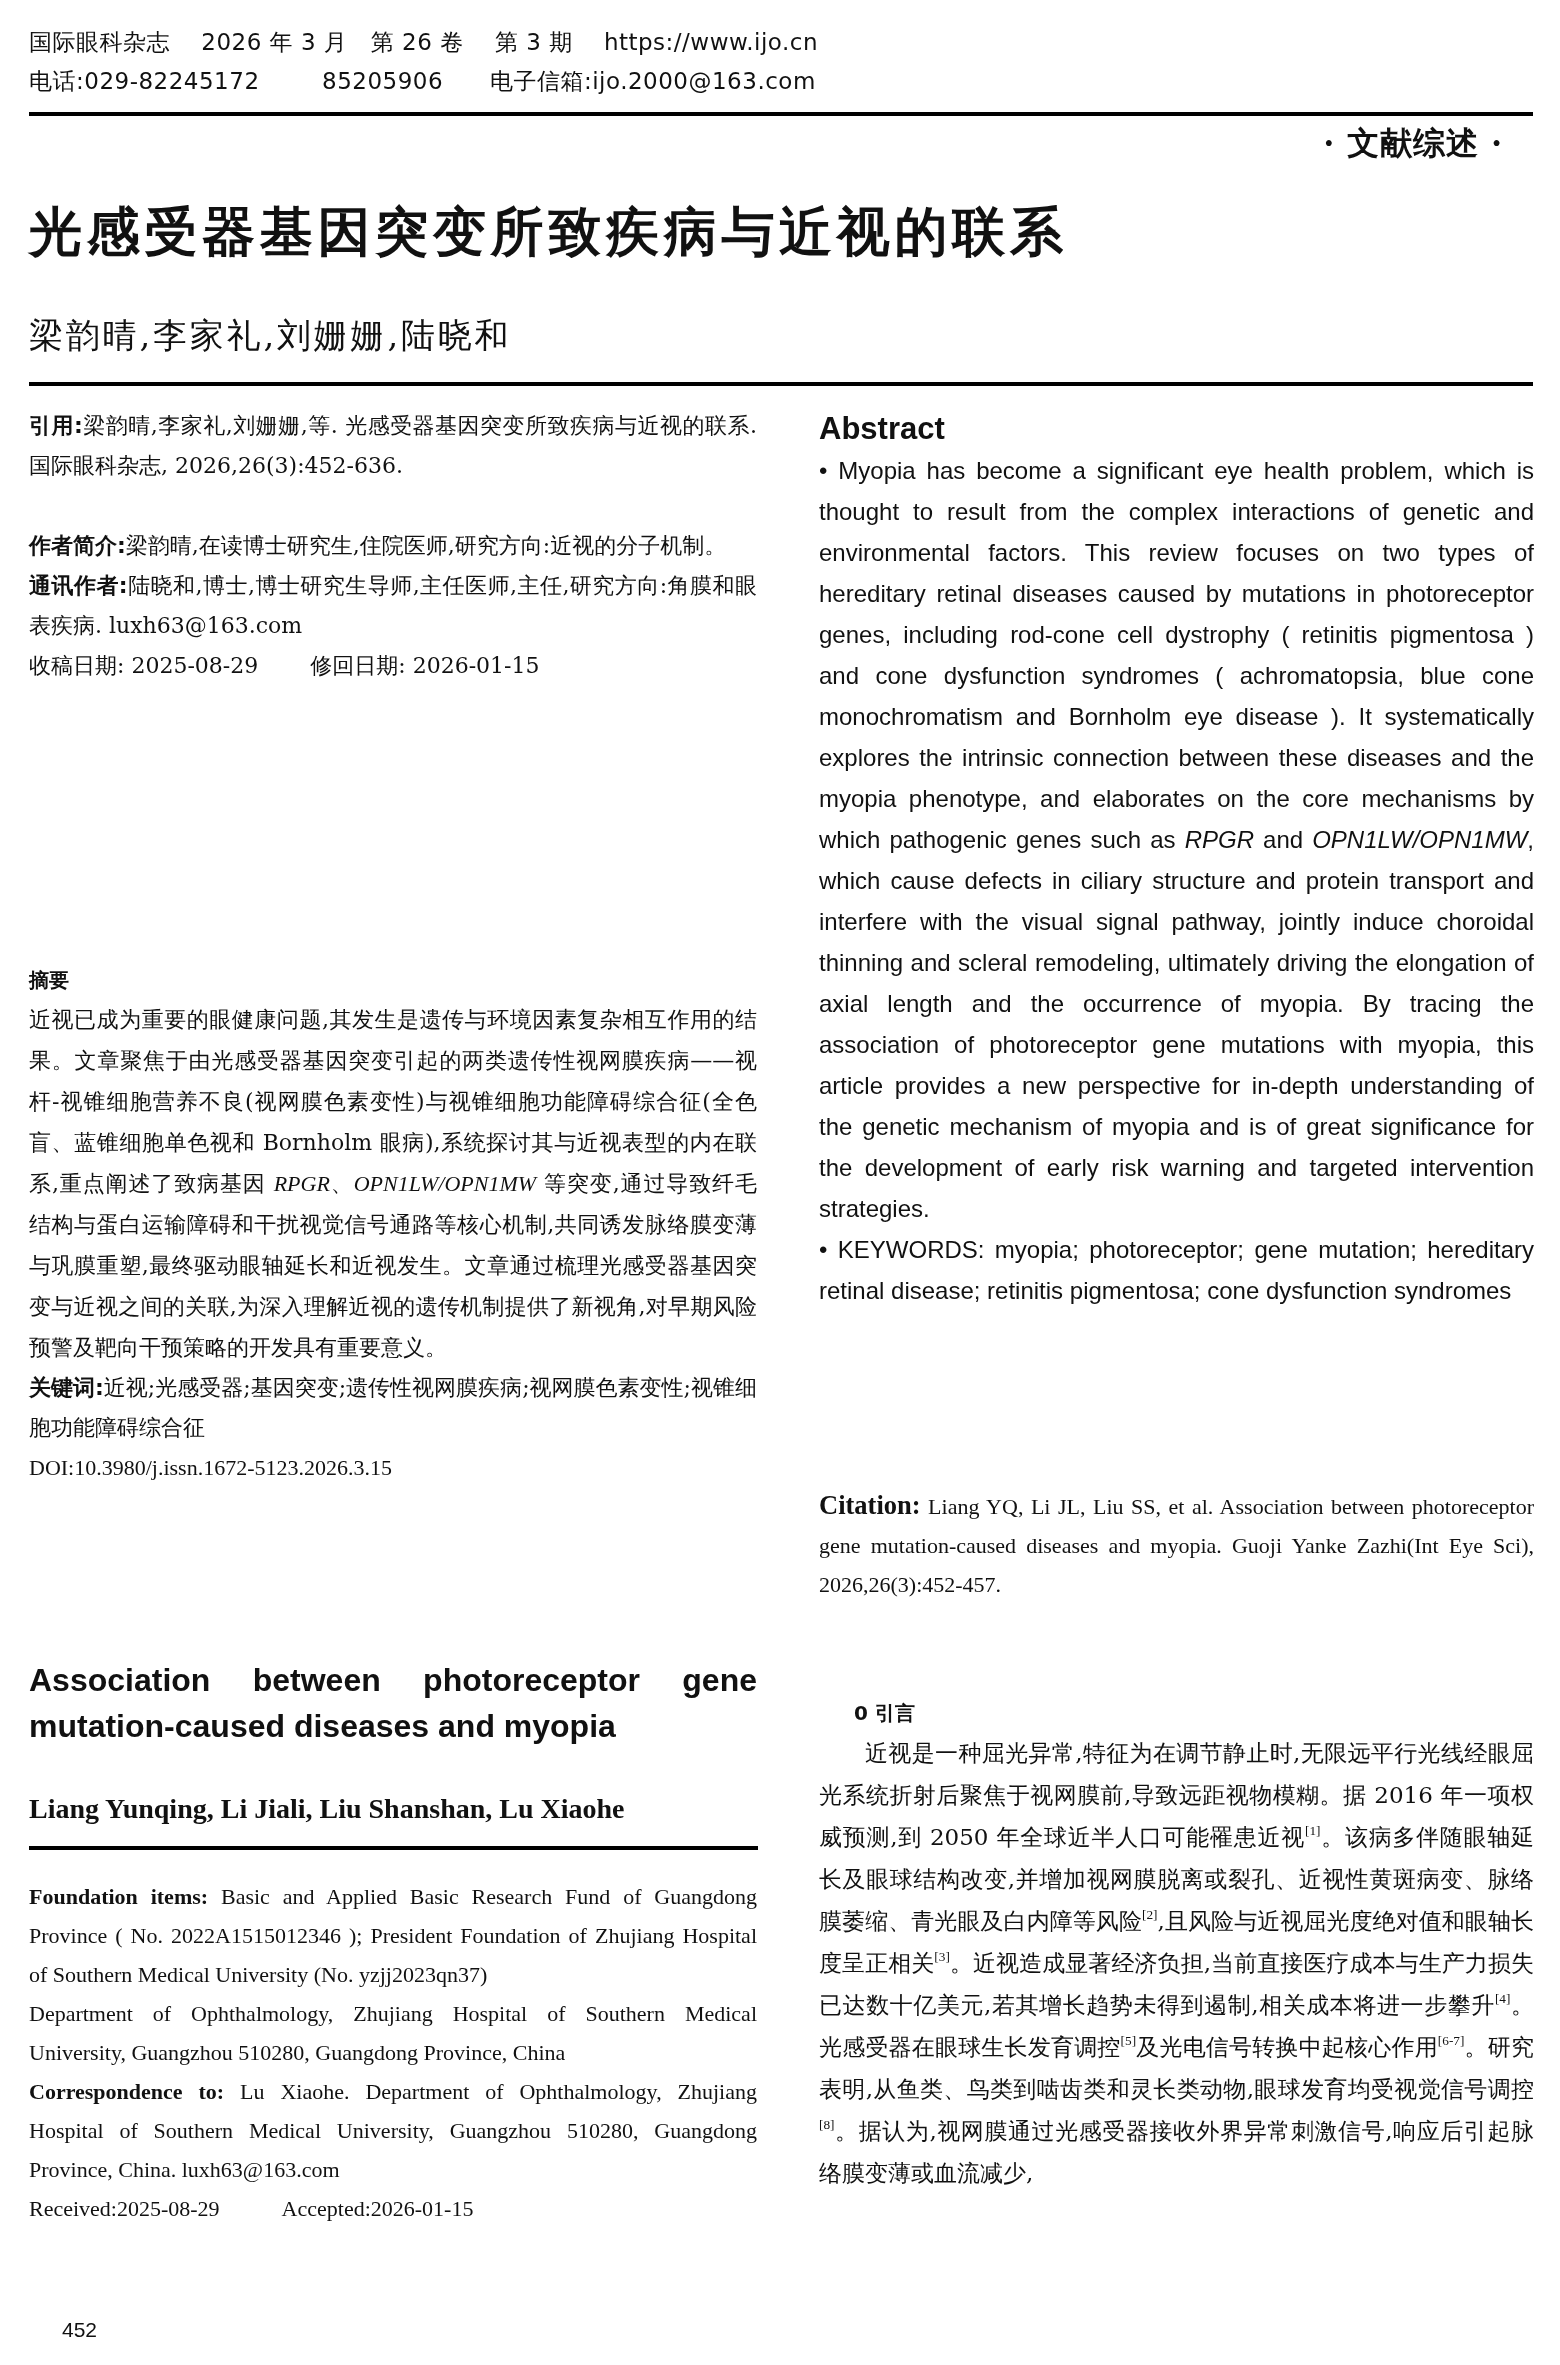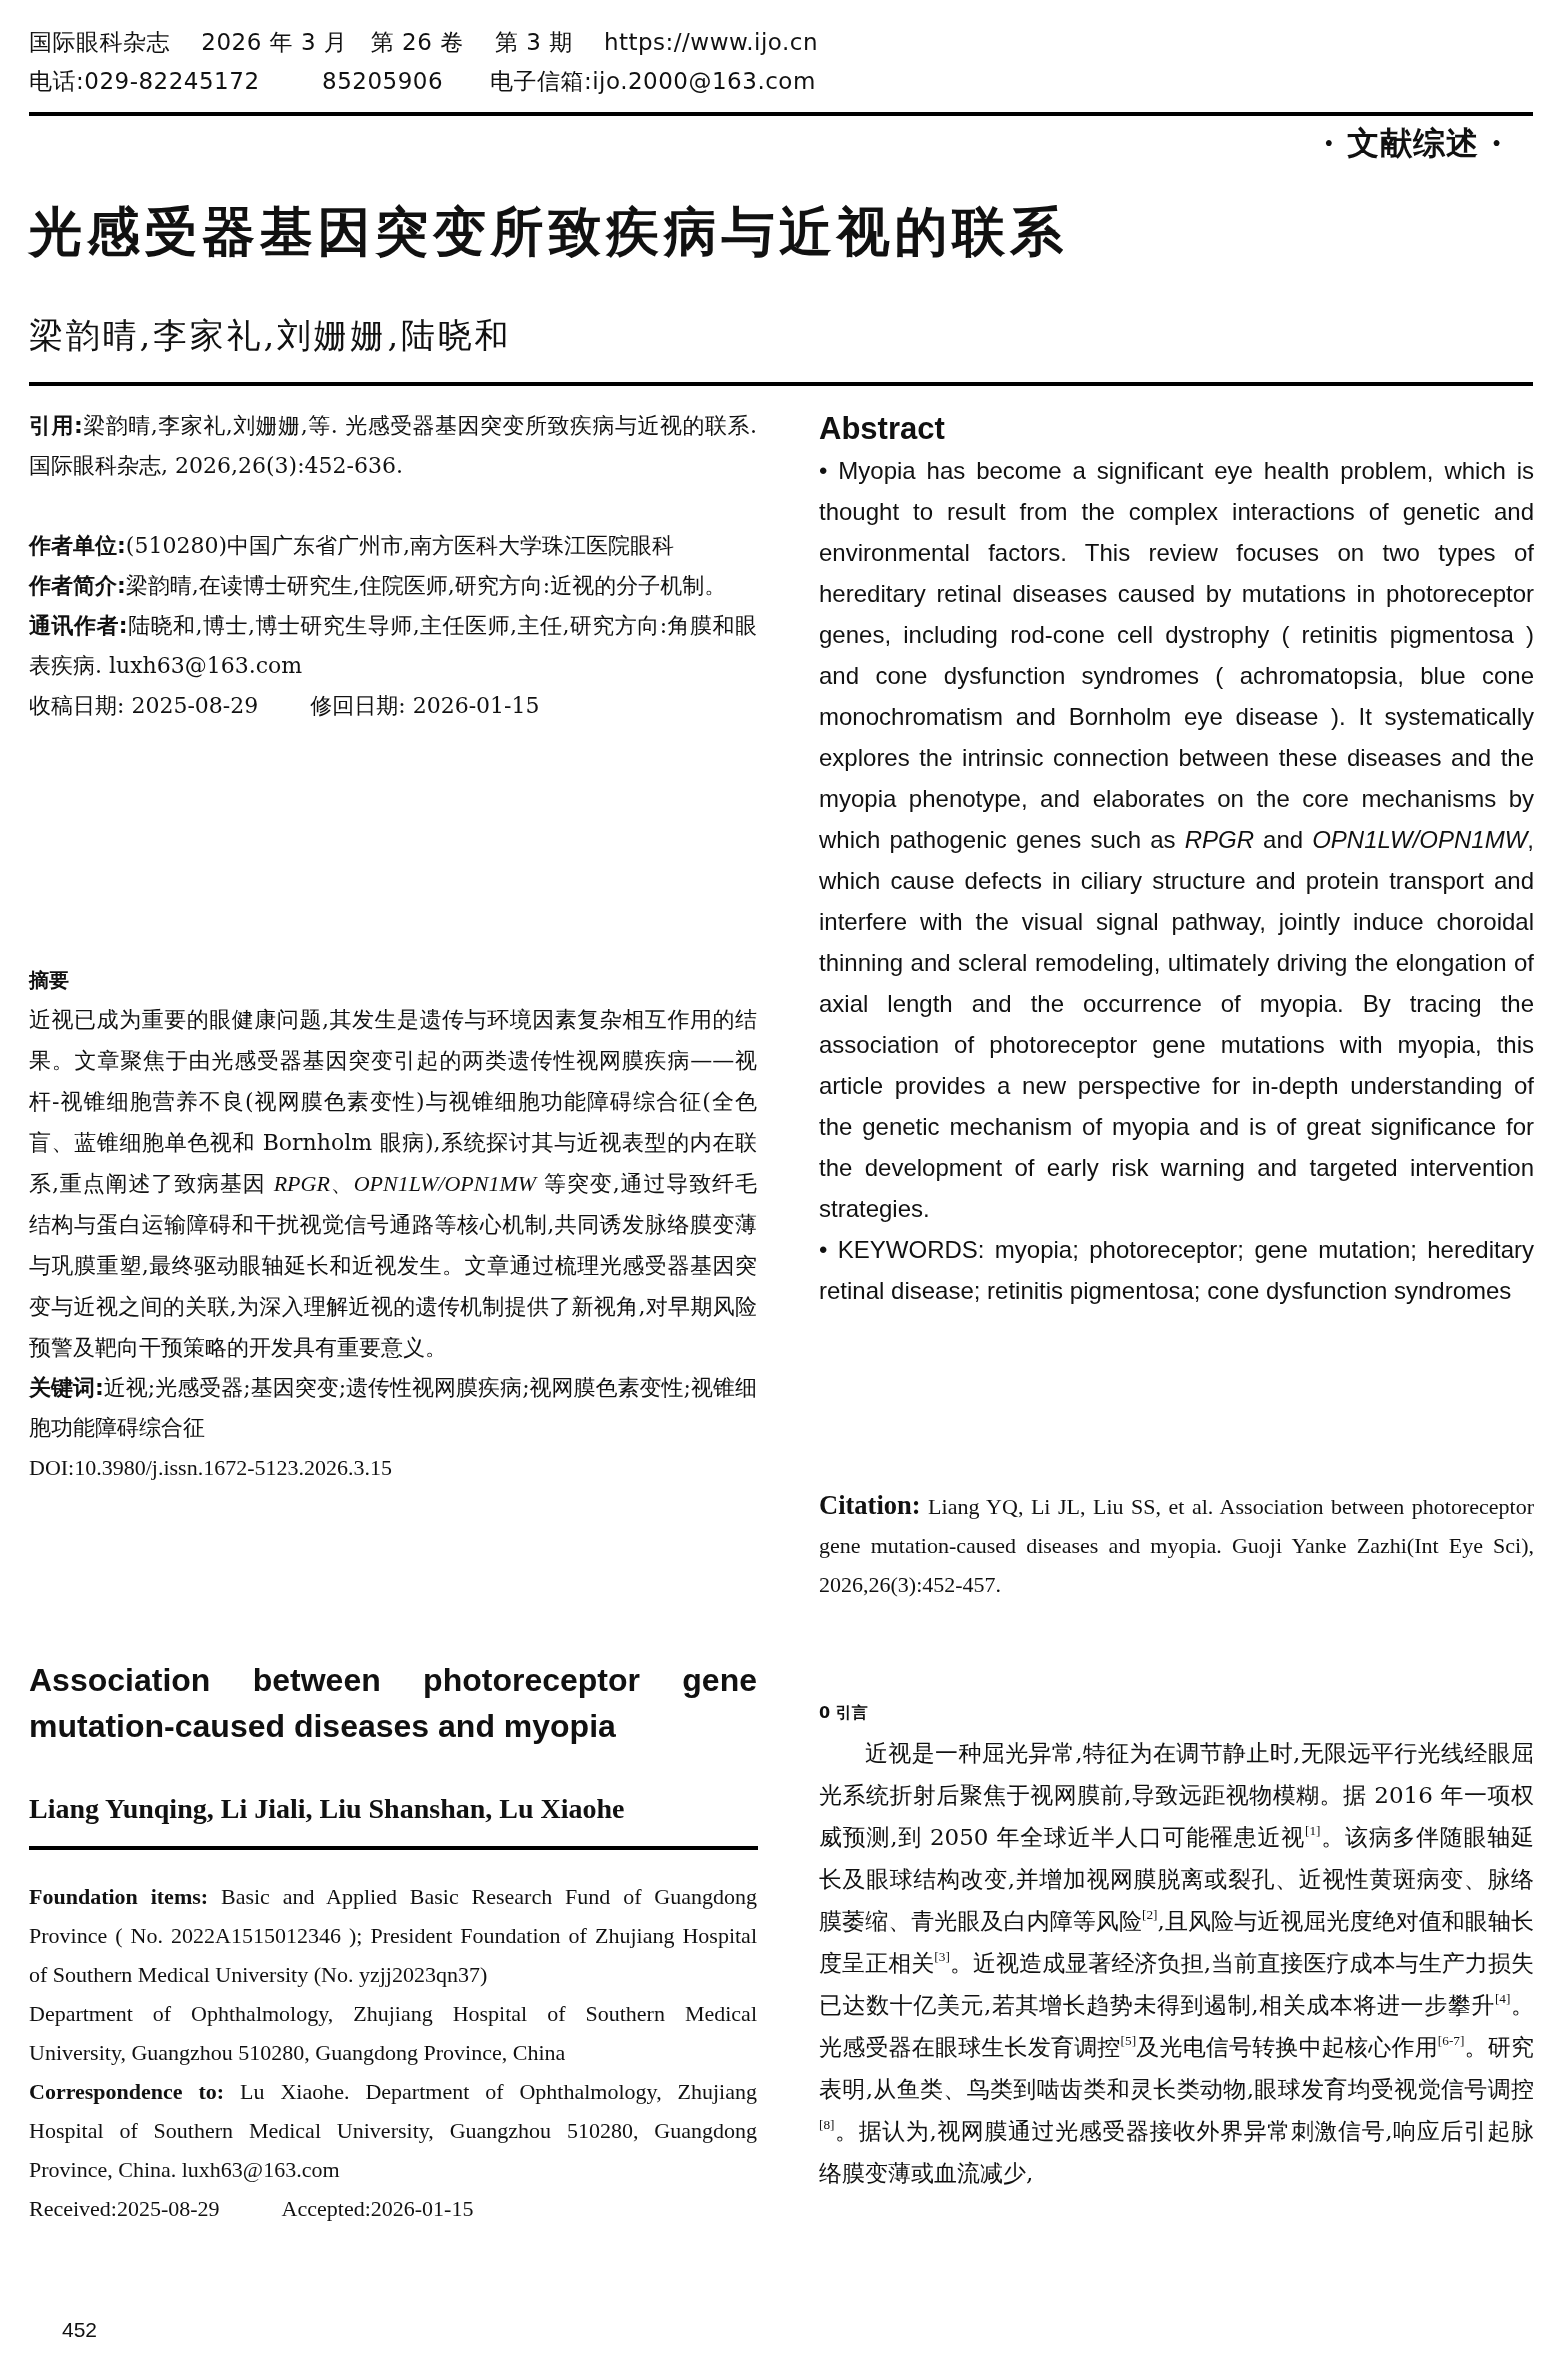--- a/index.html
+++ b/index.html
@@ -41,21 +41,20 @@
 
 <div class="abs section-label">· 文献综述 ·</div>
 
 <h1 class="abs title" style="margin:0;">光感受器基因突变所致疾病与近视的联系</h1>
 <div class="abs authors-cn">梁韵晴,李家礼,刘姗姗,陆晓和</div>
 <div class="abs rule" style="left:29px; width:1504px; top:382px; height:3.8px;"></div>
 
 <div class="abs col-left" style="top:406px;">
   <p class="p"><b class="lbl">引用:</b><span>梁韵晴,李家礼,刘姗姗,等. 光感受器基因突变所致疾病与近视的联系. 国际眼科杂志, 2026,26(3):452-636.</span></p>
   <div style="height:40px;"></div>
-  <p class="p"><b class="lbl">作者单位:</b><span>(510280)中国广东省广州市,南方医科大学珠江医院眼科</span></p>
   <p class="p"><b class="lbl">作者简介:</b><span>梁韵晴,在读博士研究生,住院医师,研究方向:近视的分子机制。</span></p>
   <p class="p"><b class="lbl">通讯作者:</b><span>陆晓和,博士,博士研究生导师,主任医师,主任,研究方向:角膜和眼表疾病. luxh63@163.com</span></p>
   <p class="p"><span>收稿日期: 2025-08-29</span><span style="display:inline-block;width:52px;"></span><span>修回日期: 2026-01-15</span></p>
 </div>
 
 <div class="abs col-left" style="top:961px;">
   <h2 class="h-cn">摘要</h2>
   <p class="p" style="line-height:41px;"><span>近视已成为重要的眼健康问题,其发生是遗传与环境因素复杂相互作用的结果。文章聚焦于由光感受器基因突变引起的两类遗传性视网膜疾病——视杆-视锥细胞营养不良(视网膜色素变性)与视锥细胞功能障碍综合征(全色盲、蓝锥细胞单色视和 Bornholm 眼病),系统探讨其与近视表型的内在联系,重点阐述了致病基因 </span><i class="gene">RPGR</i><span>、</span><i class="gene">OPN1LW/OPN1MW</i><span> 等突变,通过导致纤毛结构与蛋白运输障碍和干扰视觉信号通路等核心机制,共同诱发脉络膜变薄与巩膜重塑,最终驱动眼轴延长和近视发生。文章通过梳理光感受器基因突变与近视之间的关联,为深入理解近视的遗传机制提供了新视角,对早期风险预警及靶向干预策略的开发具有重要意义。</span></p>
   <p class="p"><b class="lbl">关键词:</b><span>近视;光感受器;基因突变;遗传性视网膜疾病;视网膜色素变性;视锥细胞功能障碍综合征</span></p>
   <p class="p en" style="font-family:'Liberation Serif',serif;">DOI:10.3980/j.issn.1672-5123.2026.3.15</p>
@@ -81,16 +80,16 @@
   <h2 class="abs-h">Abstract</h2>
   <p class="abs-p"><span>• Myopia has become a significant eye health problem, which is thought to result from the complex interactions of genetic and environmental factors. This review focuses on two types of hereditary retinal diseases caused by mutations in photoreceptor genes, including rod-cone cell dystrophy ( retinitis pigmentosa ) and cone dysfunction syndromes ( achromatopsia, blue cone monochromatism and Bornholm eye disease ). It systematically explores the intrinsic connection between these diseases and the myopia phenotype, and elaborates on the core mechanisms by which pathogenic genes such as </span><i>RPGR</i><span> and </span><i>OPN1LW/OPN1MW</i><span>, which cause defects in ciliary structure and protein transport and interfere with the visual signal pathway, jointly induce choroidal thinning and scleral remodeling, ultimately driving the elongation of axial length and the occurrence of myopia. By tracing the association of photoreceptor gene mutations with myopia, this article provides a new perspective for in-depth understanding of the genetic mechanism of myopia and is of great significance for the development of early risk warning and targeted intervention strategies.</span></p>
   <p class="abs-p">• KEYWORDS: myopia; photoreceptor; gene mutation; hereditary retinal disease; retinitis pigmentosa; cone dysfunction syndromes</p>
 </div>
 
 <div class="abs col-right" style="top:1486px;">
   <p class="cite-p"><b>Citation:</b><span> Liang YQ, Li JL, Liu SS, et al. Association between photoreceptor gene mutation-caused diseases and myopia. Guoji Yanke Zazhi(Int Eye Sci), 2026,26(3):452-457.</span></p>
 </div>
 
 <div class="abs col-right" style="top:1694px;">
-  <h2 class="h-cn" style="font-size:16px;">0 引言</h2>
+  <h2 class="h-cn" style="font-size:20px;margin-left:35px;">0 引言</h2>
   <p class="body-p"><span>近视是一种屈光异常,特征为在调节静止时,无限远平行光线经眼屈光系统折射后聚焦于视网膜前,导致远距视物模糊。据 2016 年一项权威预测,到 2050 年全球近半人口可能罹患近视</span><sup>[1]</sup><span>。该病多伴随眼轴延长及眼球结构改变,并增加视网膜脱离或裂孔、近视性黄斑病变、脉络膜萎缩、青光眼及白内障等风险</span><sup>[2]</sup><span>,且风险与近视屈光度绝对值和眼轴长度呈正相关</span><sup>[3]</sup><span>。近视造成显著经济负担,当前直接医疗成本与生产力损失已达数十亿美元,若其增长趋势未得到遏制,相关成本将进一步攀升</span><sup>[4]</sup><span>。光感受器在眼球生长发育调控</span><sup>[5]</sup><span>及光电信号转换中起核心作用</span><sup>[6-7]</sup><span>。研究表明,从鱼类、鸟类到啮齿类和灵长类动物,眼球发育均受视觉信号调控</span><sup>[8]</sup><span>。据认为,视网膜通过光感受器接收外界异常刺激信号,响应后引起脉络膜变薄或血流减少,</span></p>
 </div>
 
 
 </body></html>

